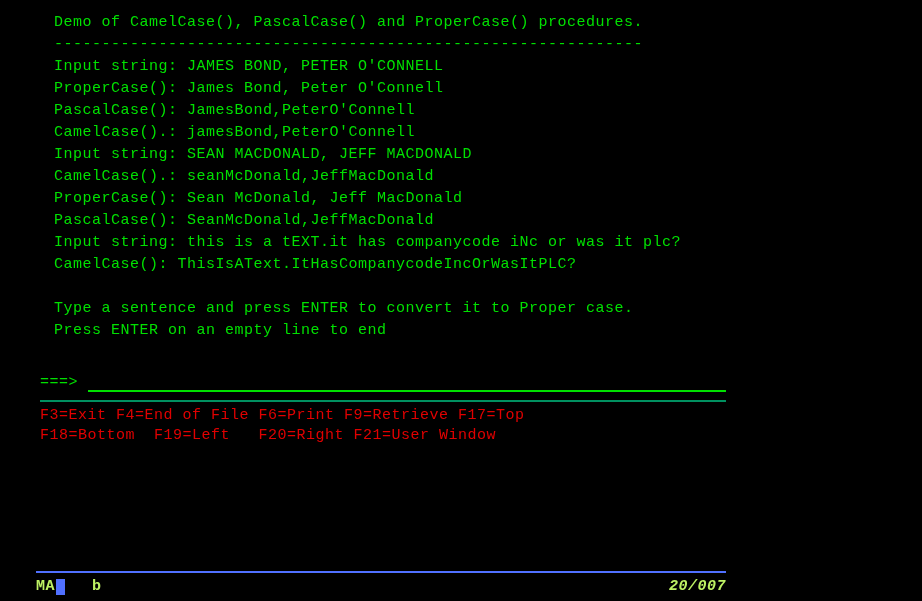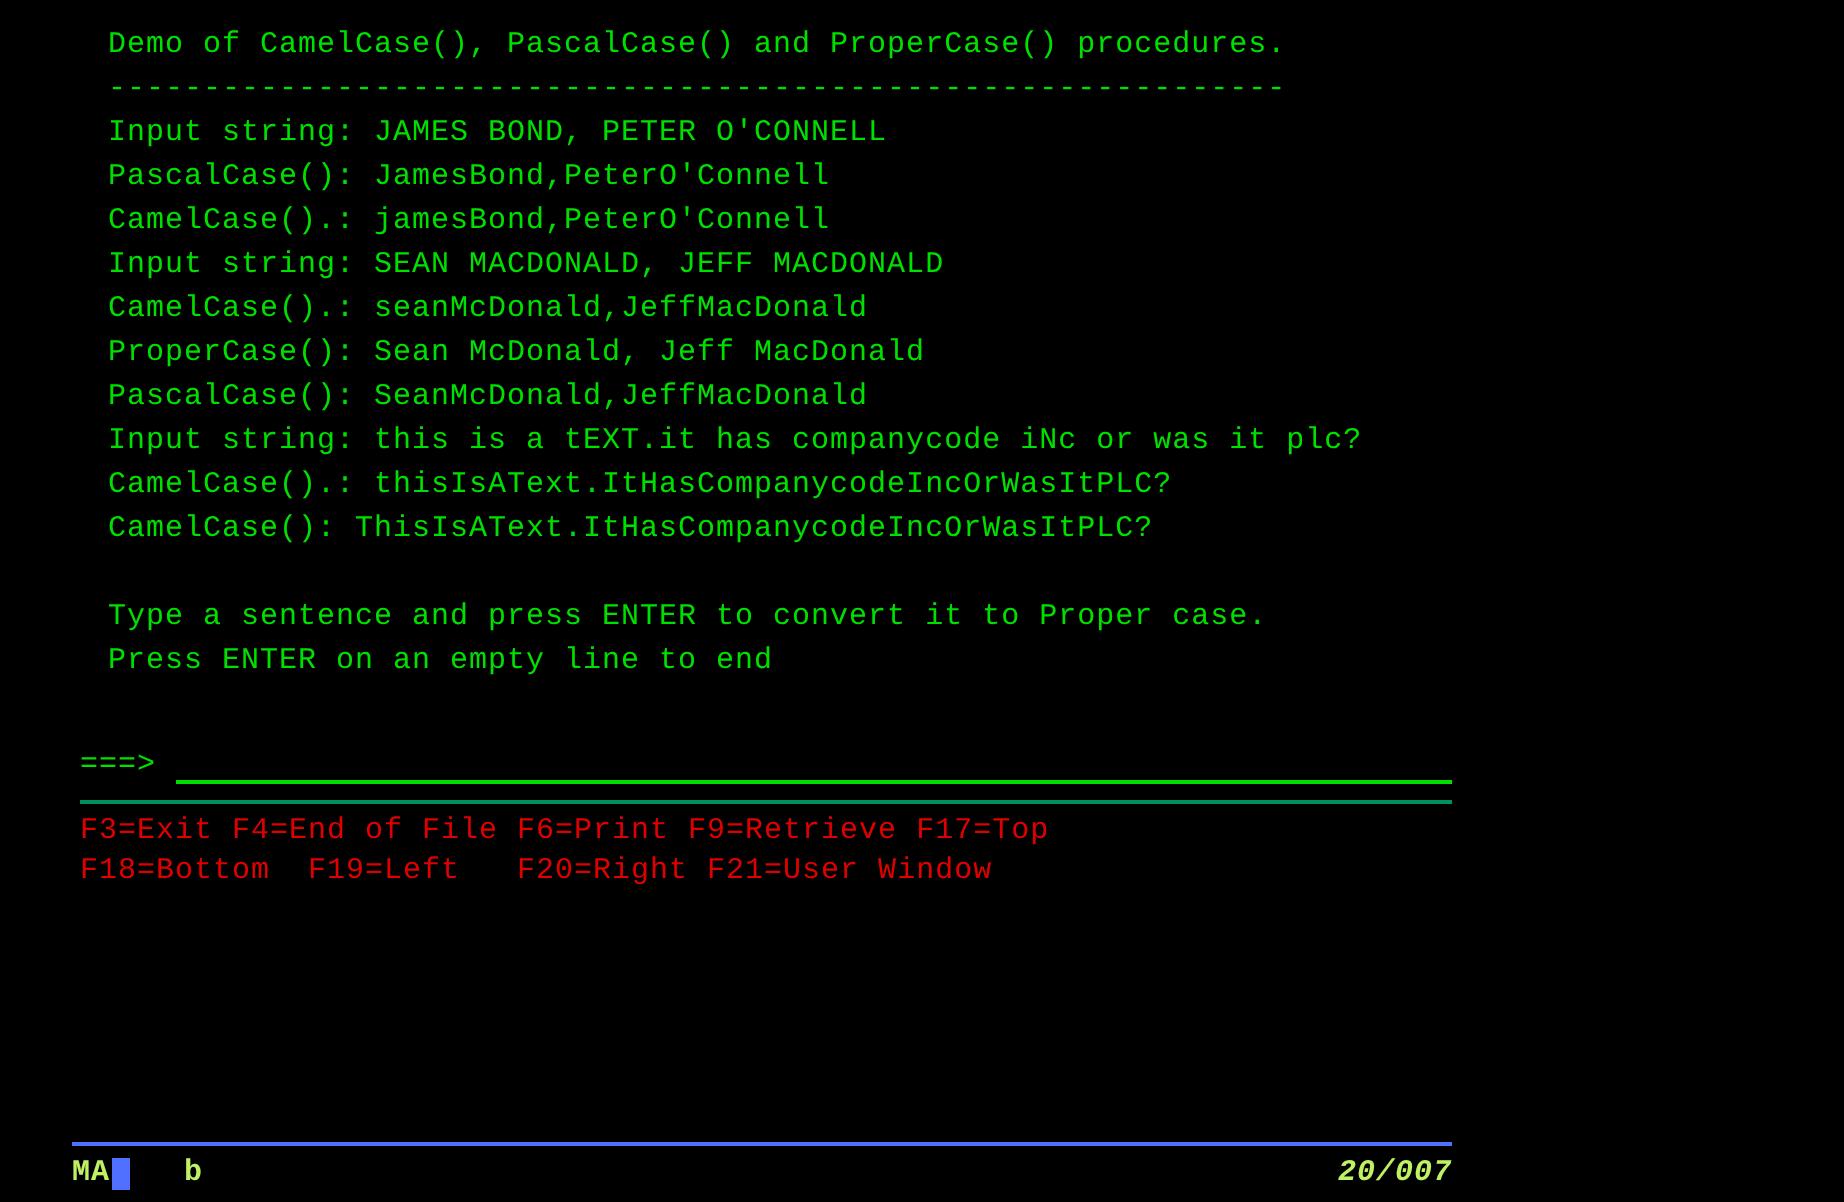--- a/index.html
+++ b/index.html
@@ -117,28 +117,28 @@
 </head>
 <body>
 
 <div class="screen">
 
   <div class="content">
     <div class="line">Demo of CamelCase(), PascalCase() and ProperCase() procedures.</div>
     <div class="divider">--------------------------------------------------------------</div>
 
     <div class="line">Input string: JAMES BOND, PETER O'CONNELL</div>
+    <div class="line">ProperCase(): James Bond, Peter O'Connell</div>
     <div class="line">PascalCase(): JamesBond,PeterO'Connell</div>
     <div class="line">CamelCase().: jamesBond,PeterO'Connell</div>
     <div class="line">Input string: SEAN MACDONALD, JEFF MACDONALD</div>
     <div class="line">CamelCase().: seanMcDonald,JeffMacDonald</div>
     <div class="line">ProperCase(): Sean McDonald, Jeff MacDonald</div>
     <div class="line">PascalCase(): SeanMcDonald,JeffMacDonald</div>
     <div class="line">Input string: this is a tEXT.it has companycode iNc or was it plc?</div>
-    <div class="line">CamelCase().: thisIsAText.ItHasCompanycodeIncOrWasItPLC?</div>
     <div class="line">CamelCase(): ThisIsAText.ItHasCompanycodeIncOrWasItPLC?</div>
 
     <div class="blank"></div>
 
     <div class="line">Type a sentence and press ENTER to convert it to Proper case.</div>
     <div class="line">Press ENTER on an empty line to end</div>
   </div>
 
   <div class="blank"></div>
 

